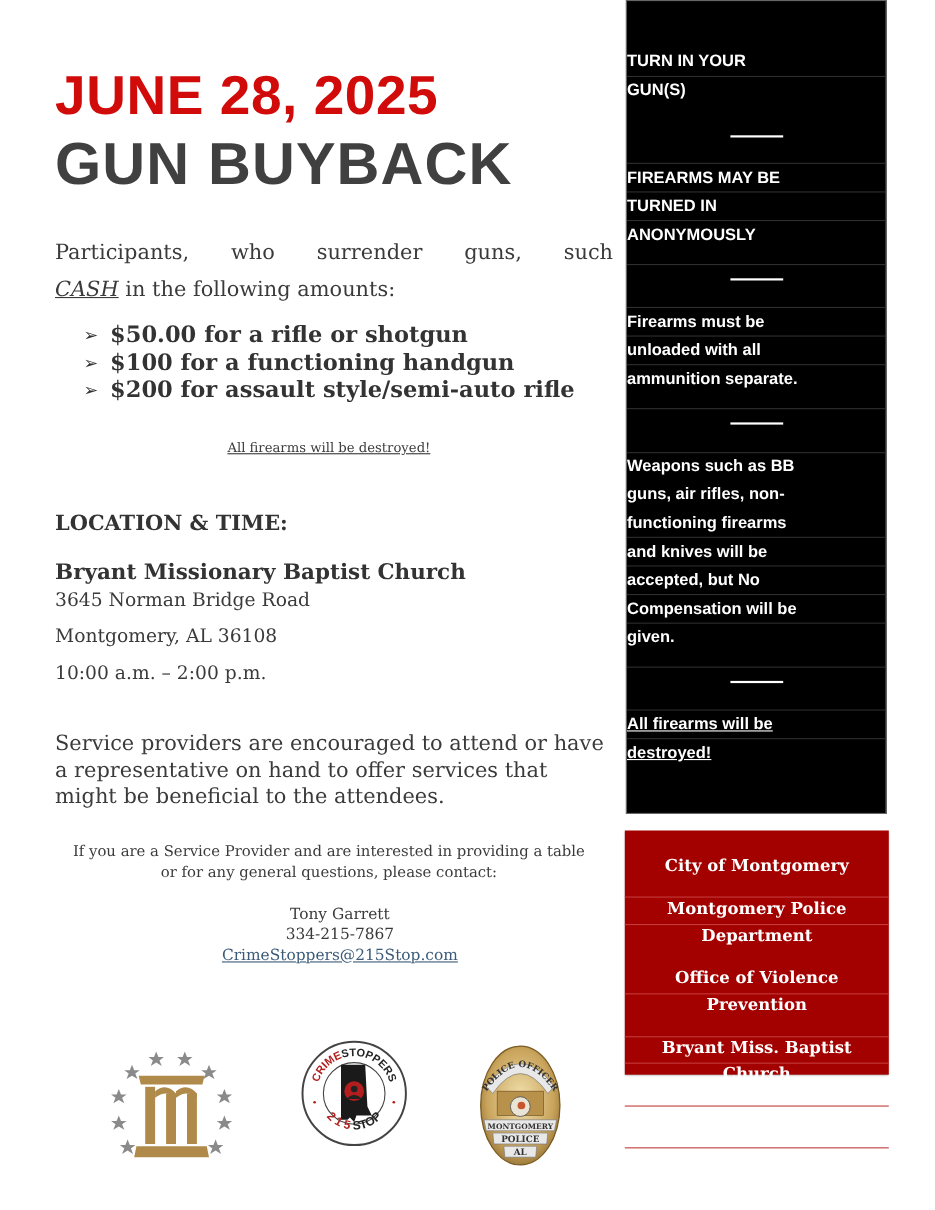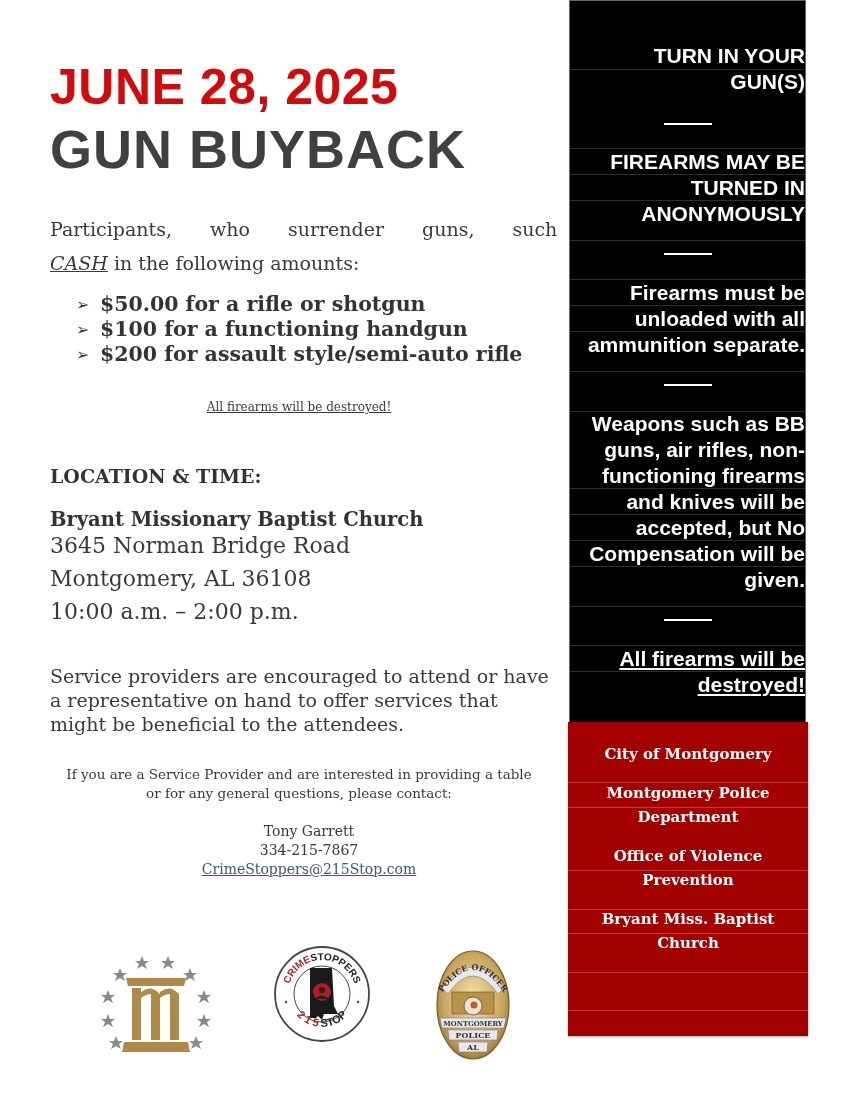--- a/index.html
+++ b/index.html
@@ -43,21 +43,21 @@
   .loc-heading {
     position: absolute; left: 50px; top: 462px;
     font-family: "DejaVu Serif", serif; font-weight: 700; font-size: 19px; line-height: 28px; color: #333;
   }
   .venue {
     position: absolute; left: 50px; top: 506px;
     font-family: "DejaVu Serif", serif; font-weight: 700; font-size: 19.5px; line-height: 28px; color: #333;
   }
   .addr {
     position: absolute; left: 50px;
-    font-family: "DejaVu Serif", serif; font-size: 22px; line-height: 28px; color: #3a3a3a;
+    font-family: "DejaVu Serif", serif; font-size: 17px; line-height: 28px; color: #3a3a3a;
   }
   .addr1 { top: 532px; }
   .addr2 { top: 565px; }
   .addr3 { top: 598px; }
 
   .providers {
     position: absolute; left: 50px; top: 664px; width: 500px;
     font-family: "DejaVu Serif", serif; font-size: 19px; line-height: 24px; color: #3a3a3a;
   }
 
@@ -77,32 +77,32 @@
   .logo-crime { left: 272px; top: 944px; width: 100px; height: 100px; }
   .logo-police { left: 434px; top: 948px; width: 78px; height: 114px; }
 
   
   .black-panel {
     position: absolute; left: 569px; top: 0; width: 237px; height: 740px;
     background: #000000; border: 1px solid #666; box-sizing: border-box;
   }
   .panel-line { position: absolute; left: 0; right: 0; height: 1px; background: #2e2e2e; }
   .bp-text {
-    position: absolute; left: 0; width: 100%; text-align: right;
+    position: absolute; left: 0; width: 100%; text-align: left;
     font-family: "Liberation Sans", sans-serif; font-weight: 700; color: #ffffff;
-    font-size: 21px; line-height: 26px;
+    font-size: 15px; line-height: 26px;
   }
   .bp-sep {
     position: absolute; left: 50%; width: 48px; margin-left: -24px; height: 2px; background: #ffffff;
   }
   .bp-u { text-decoration: underline; }
 
   
   .red-panel {
-    position: absolute; left: 568px; top: 722px; width: 240px; height: 314px;
+    position: absolute; left: 568px; top: 755px; width: 240px; height: 222px;
     background: #a30000; box-shadow: 0 1px 2px rgba(0,0,0,0.35);
   }
   .red-line { position: absolute; left: 0; right: 0; height: 1px; background: #c43a3a; }
   .rp-text {
     position: absolute; left: 0; width: 100%; text-align: center;
     font-family: "DejaVu Serif", serif; font-weight: 700; color: #ffffff;
     font-size: 15px; line-height: 24px;
   }
 </style>
 </head>

